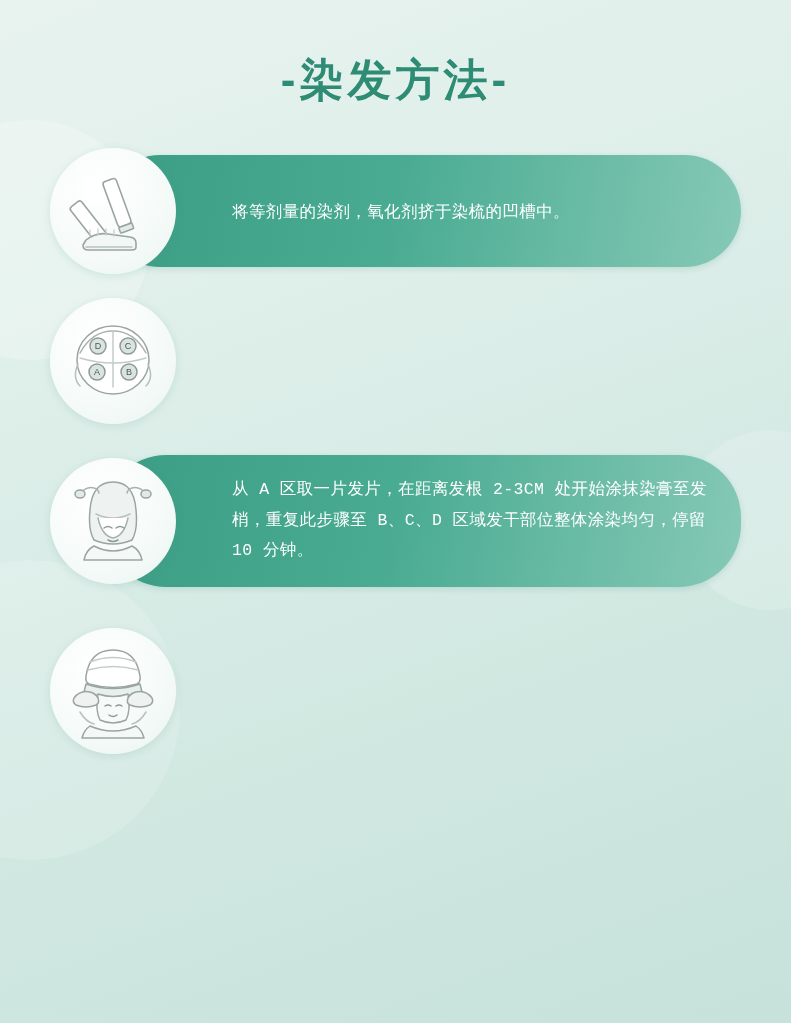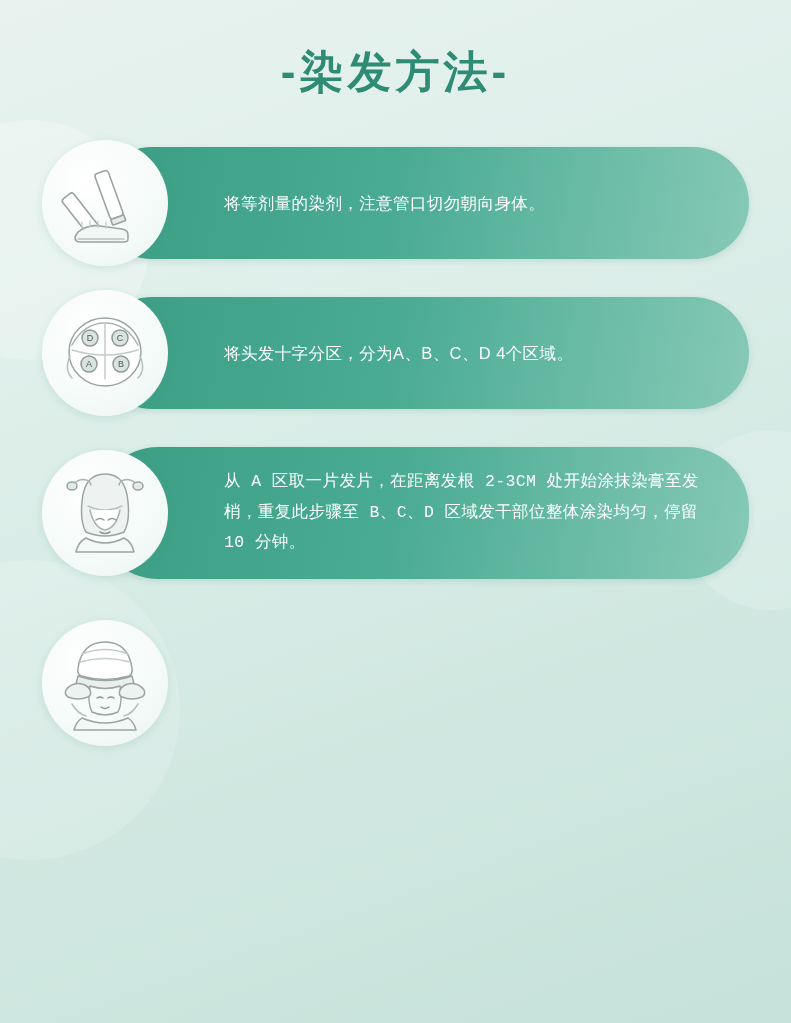--- a/index.html
+++ b/index.html
@@ -13,21 +13,21 @@
     background: linear-gradient(160deg, #e8f3ef 0%, #ddeee9 35%, #cfe7e0 70%, #c6e2da 100%);
     overflow: hidden;
     position: relative;
   }
 
   .page {
     position: relative;
     width: 791px;
     height: 750px;
     box-sizing: border-box;
-    padding: 0;
+    padding: 8px;
   }
 
   .title {
     text-align: center;
     font-size: 44px;
     font-weight: bold;
     color: #2e8b74;
     letter-spacing: 4px;
     padding-top: 46px;
     padding-bottom: 0;
@@ -110,21 +110,21 @@
   <div class="blob b2"></div>
   <div class="blob b3"></div>
 
   <div class="title">-染发方法-</div>
 
   <div class="steps">
 
 
     <div class="step">
       <div class="pill">
-        <div class="pill-text">将等剂量的染剂，注意管口切勿朝向身体。</div>
+        <div class="pill-text">将等剂量的染剂，氧化剂挤于染梳的凹槽中。</div>
       </div>
       <div class="bubble">
         <svg width="126" height="126" viewBox="0 0 126 126">
           <g fill="none" stroke="#9aa5a2" stroke-width="1.6" stroke-linejoin="round" stroke-linecap="round">
             <g transform="rotate(-38 63 63)">
               <rect x="30" y="34" width="14" height="46" rx="3" fill="#ffffff"></rect>
               <rect x="30" y="80" width="14" height="6" rx="1" fill="#e3eae8"></rect>
             </g>
             <g transform="rotate(-20 70 60)">
               <rect x="62" y="30" width="14" height="48" rx="3" fill="#ffffff"></rect>
@@ -132,23 +132,20 @@
             </g>
             <path d="M36 92 q10 -8 22 -6 l22 3 q6 1 6 6 l0 4 q0 3 -4 3 l-44 0 q-5 0 -5 -5 z" fill="#f2f6f5"></path>
             <path d="M36 99 l46 0" stroke="#b9c4c1"></path>
             <path d="M40 88 l0 -6 M48 87 l0 -6 M56 87 l0 -6 M64 88 l0 -6" stroke="#c7d0ce" stroke-width="1.3"></path>
           </g>
         </svg>
       </div>
     </div>
 
     <div class="step">
-      <div class="pill">
-        <div class="pill-text">将头发十字分区，分为A、B、C、D 4个区域。</div>
-      </div>
       <div class="bubble">
         <svg width="126" height="126" viewBox="0 0 126 126">
           <g fill="none" stroke="#9aa5a2" stroke-width="1.5" stroke-linejoin="round" stroke-linecap="round">
             <ellipse cx="63" cy="62" rx="36" ry="34" fill="#ffffff"></ellipse>
             <path d="M30 55 q12 -22 33 -22 q21 0 33 22" stroke="#a8b2af"></path>
             <path d="M63 33 l0 56" stroke="#c2cbc8"></path>
             <path d="M30 60 q33 10 66 0" stroke="#c2cbc8"></path>
             <path d="M28 66 q-6 14 2 22" stroke="#b6c0bd"></path>
             <path d="M98 66 q6 14 -2 22" stroke="#b6c0bd"></path>
             <circle cx="48" cy="48" r="8" fill="#d9e3e0" stroke="#8e9a97"></circle>

